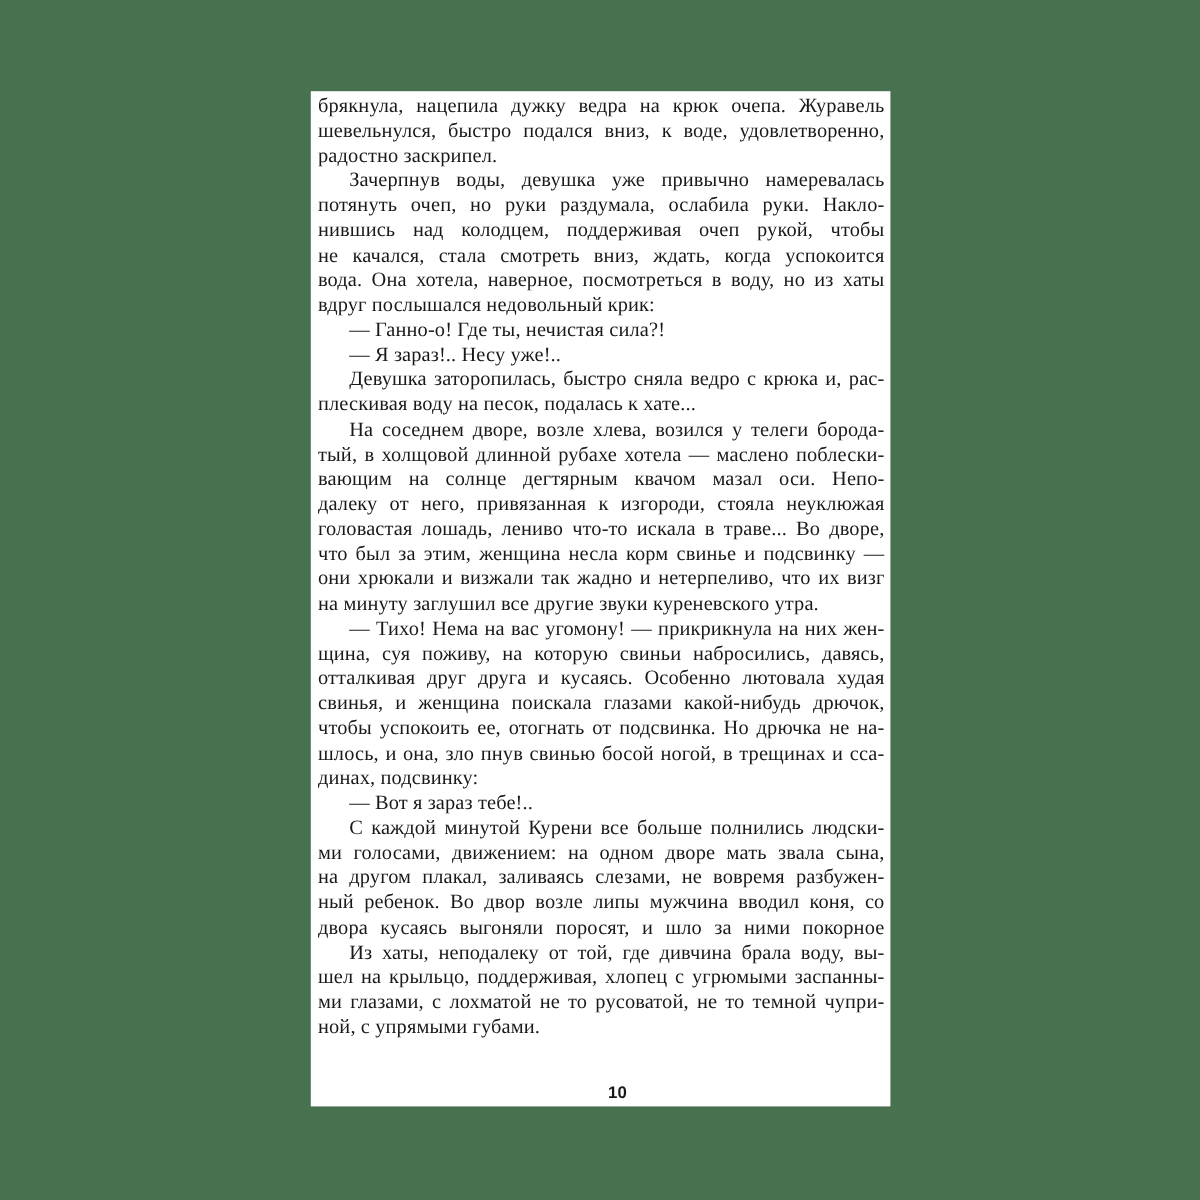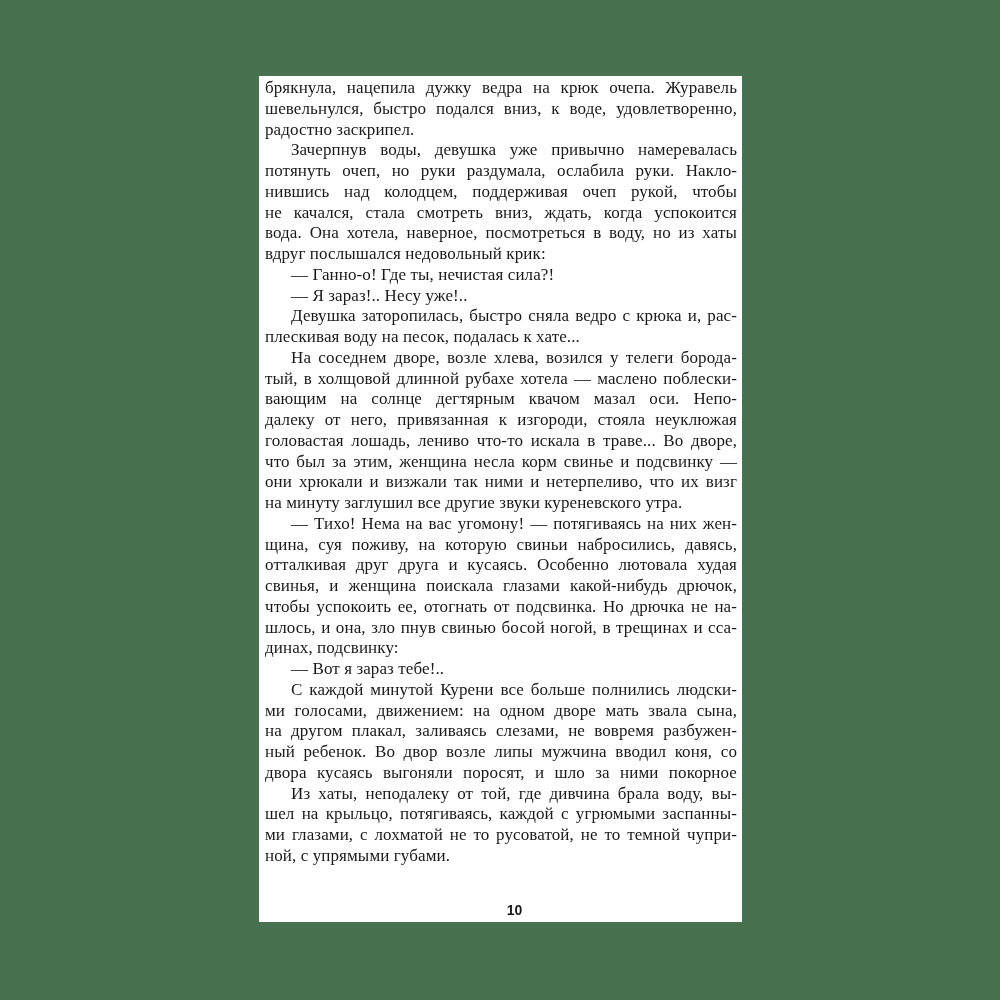--- a/index.html
+++ b/index.html
@@ -69,35 +69,35 @@
         <div class="line indent para-end">— Ганно-о! Где ты, нечистая сила?!</div>
         <div class="line indent para-end">— Я зараз!.. Несу уже!..</div>
         <div class="line indent">Девушка заторопилась, быстро сняла ведро с крюка и, рас-</div>
         <div class="line para-end">плескивая воду на песок, подалась к хате...</div>
         <div class="line indent">На соседнем дворе, возле хлева, возился у телеги борода-</div>
         <div class="line">тый, в холщовой длинной рубахе хотела — маслено поблески-</div>
         <div class="line">вающим на солнце дегтярным квачом мазал оси. Непо-</div>
         <div class="line">далеку от него, привязанная к изгороди, стояла неуклюжая</div>
         <div class="line">головастая лошадь, лениво что-то искала в траве... Во дворе,</div>
         <div class="line">что был за этим, женщина несла корм свинье и подсвинку —</div>
-        <div class="line">они хрюкали и визжали так ними и нетерпеливо, что их визг</div>
+        <div class="line">они хрюкали и визжали так жадно и нетерпеливо, что их визг</div>
         <div class="line para-end">на минуту заглушил все другие звуки куреневского утра.</div>
-        <div class="line indent">— Тихо! Нема на вас угомону! — потягиваясь на них жен-</div>
+        <div class="line indent">— Тихо! Нема на вас угомону! — прикрикнула на них жен-</div>
         <div class="line">щина, суя поживу, на которую свиньи набросились, давясь,</div>
         <div class="line">отталкивая друг друга и кусаясь. Особенно лютовала худая</div>
         <div class="line">свинья, и женщина поискала глазами какой-нибудь дрючок,</div>
         <div class="line">чтобы успокоить ее, отогнать от подсвинка. Но дрючка не на-</div>
         <div class="line">шлось, и она, зло пнув свинью босой ногой, в трещинах и сса-</div>
         <div class="line para-end">динах, подсвинку:</div>
         <div class="line indent para-end">— Вот я зараз тебе!..</div>
         <div class="line indent">С каждой минутой Курени все больше полнились людски-</div>
         <div class="line">ми голосами, движением: на одном дворе мать звала сына,</div>
         <div class="line">на другом плакал, заливаясь слезами, не вовремя разбужен-</div>
         <div class="line">ный ребенок. Во двор возле липы мужчина вводил коня, со</div>
         <div class="line">двора кусаясь выгоняли поросят, и шло за ними покорное</div>
         <div class="line indent">Из хаты, неподалеку от той, где дивчина брала воду, вы-</div>
-        <div class="line">шел на крыльцо, потягиваясь, каждой с угрюмыми заспанны-</div>
+        <div class="line">шел на крыльцо, поддерживая, хлопец с угрюмыми заспанны-</div>
         <div class="line">ми глазами, с лохматой не то русоватой, не то темной чупри-</div>
         <div class="line para-end">ной, с упрямыми губами.</div>
       </div>
     <div class="page-number">10</div>
   </div>
 </div>
 
 </body></html>

